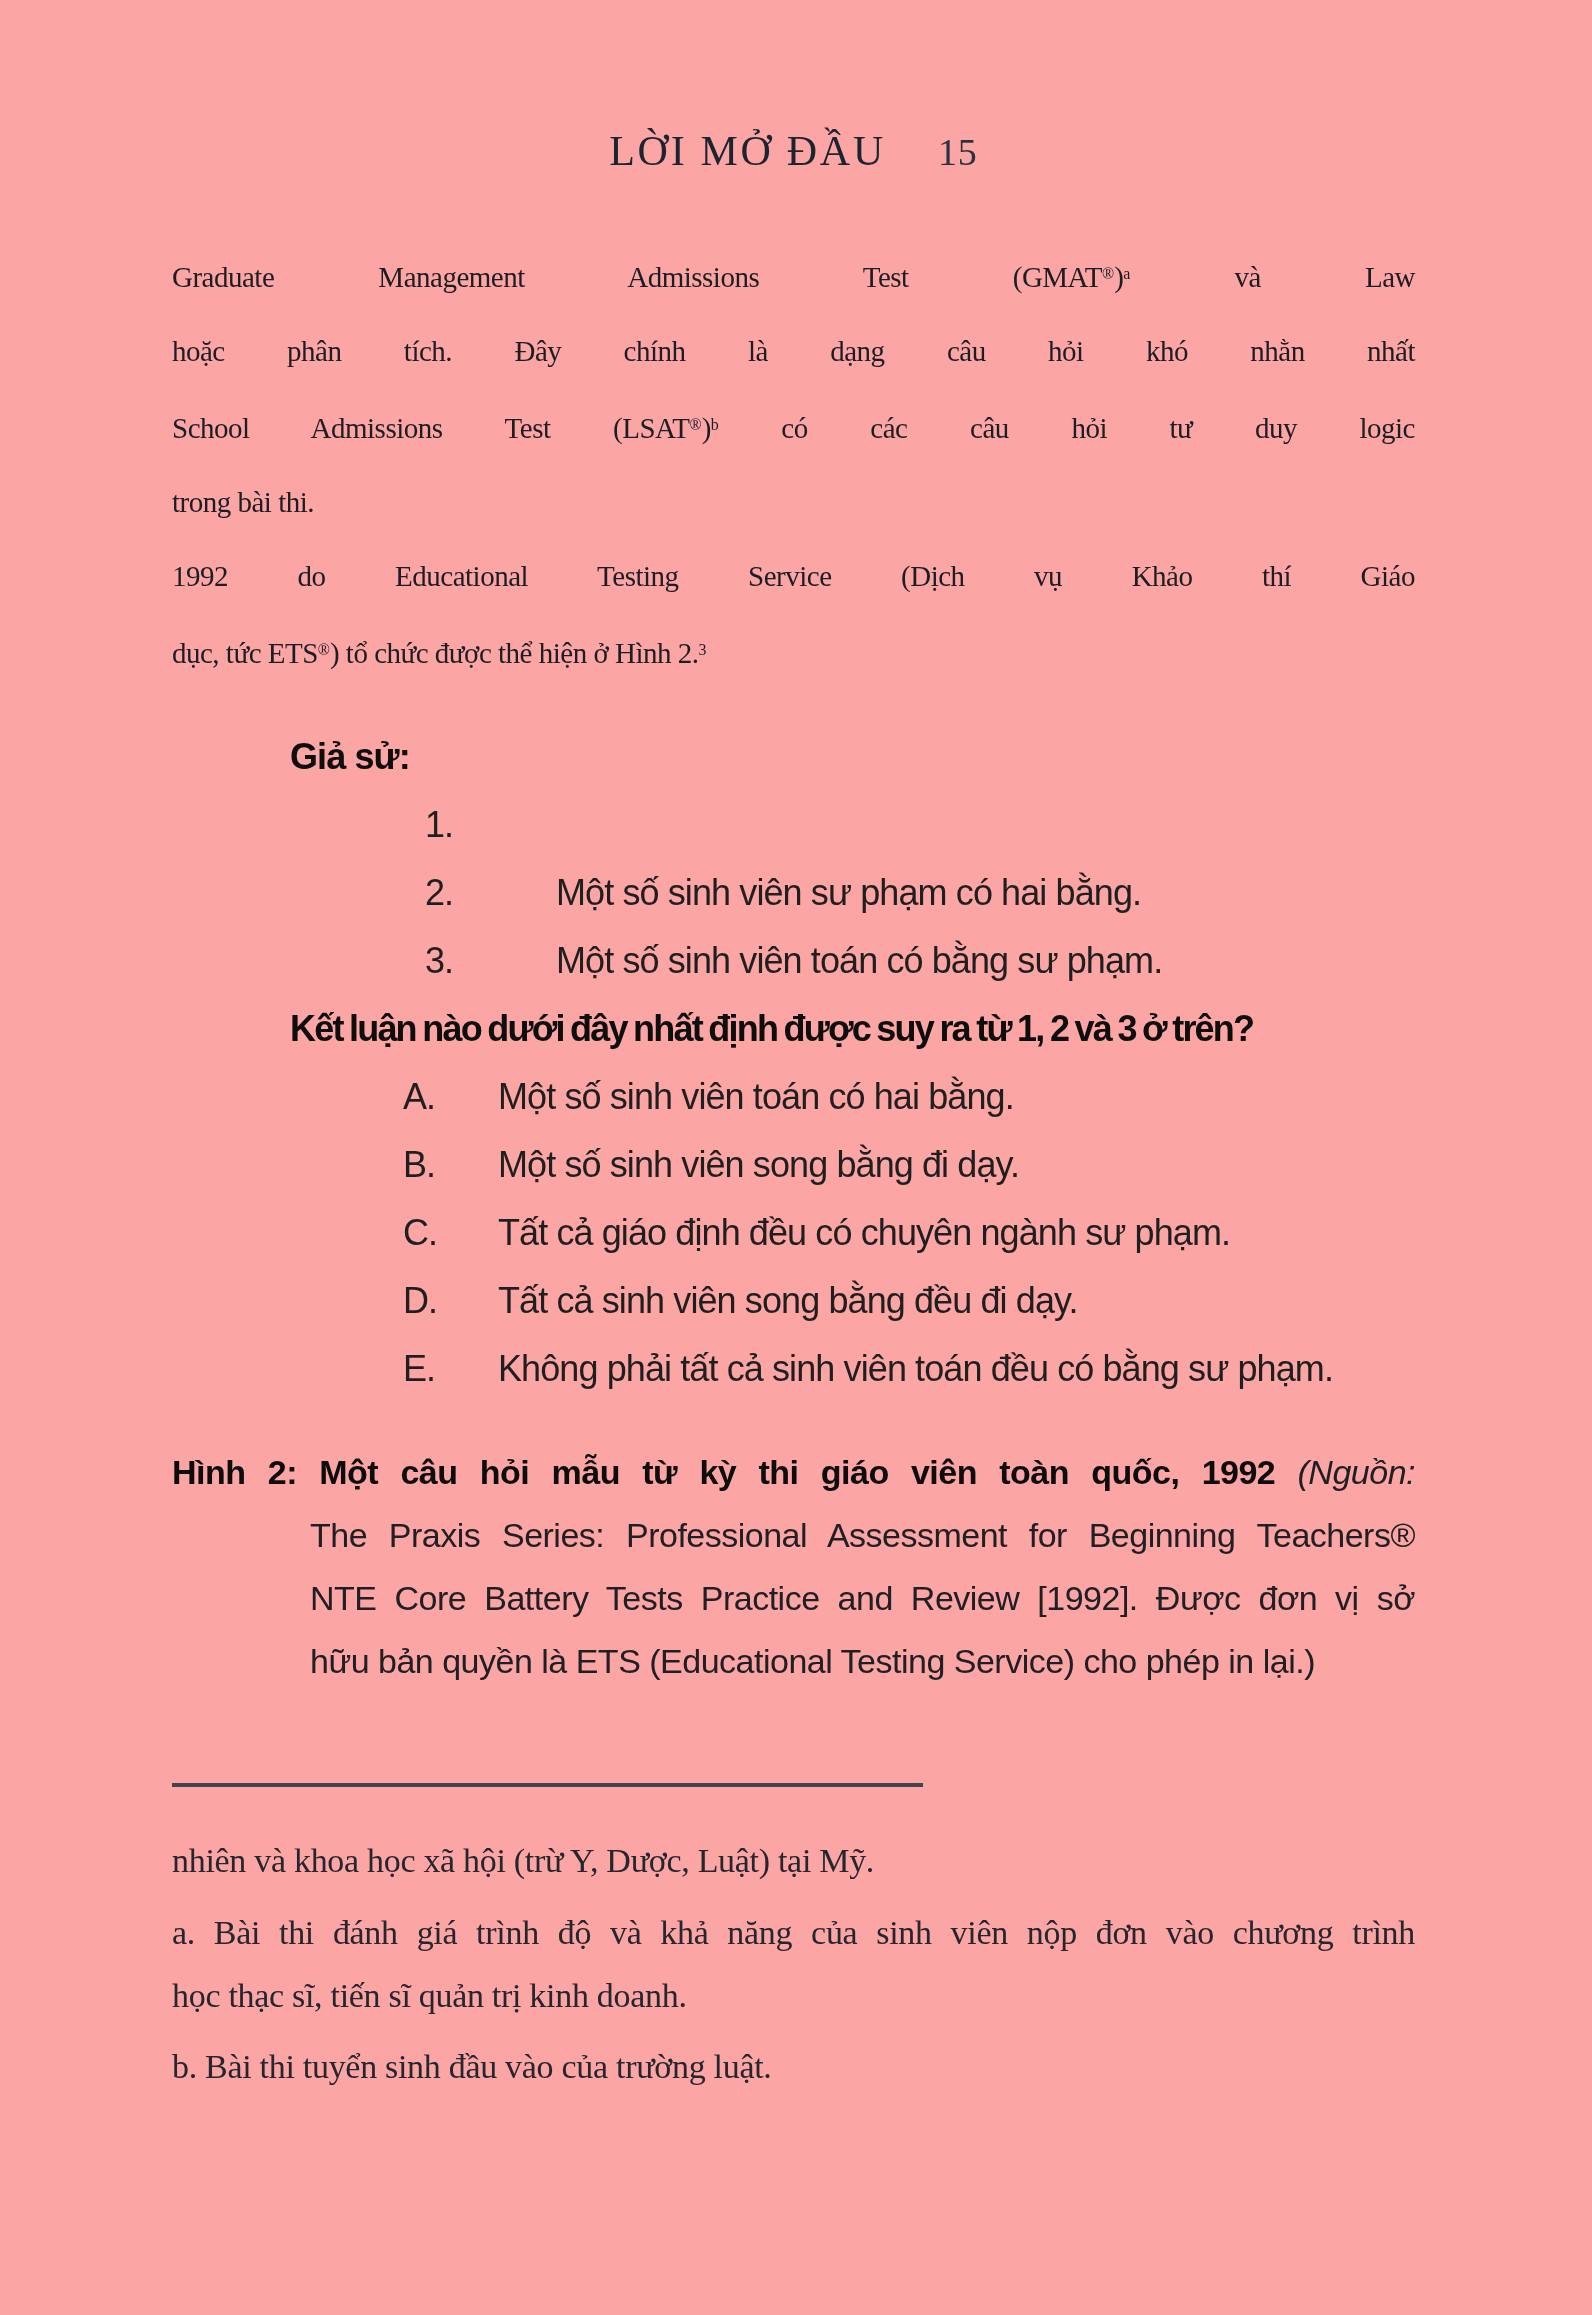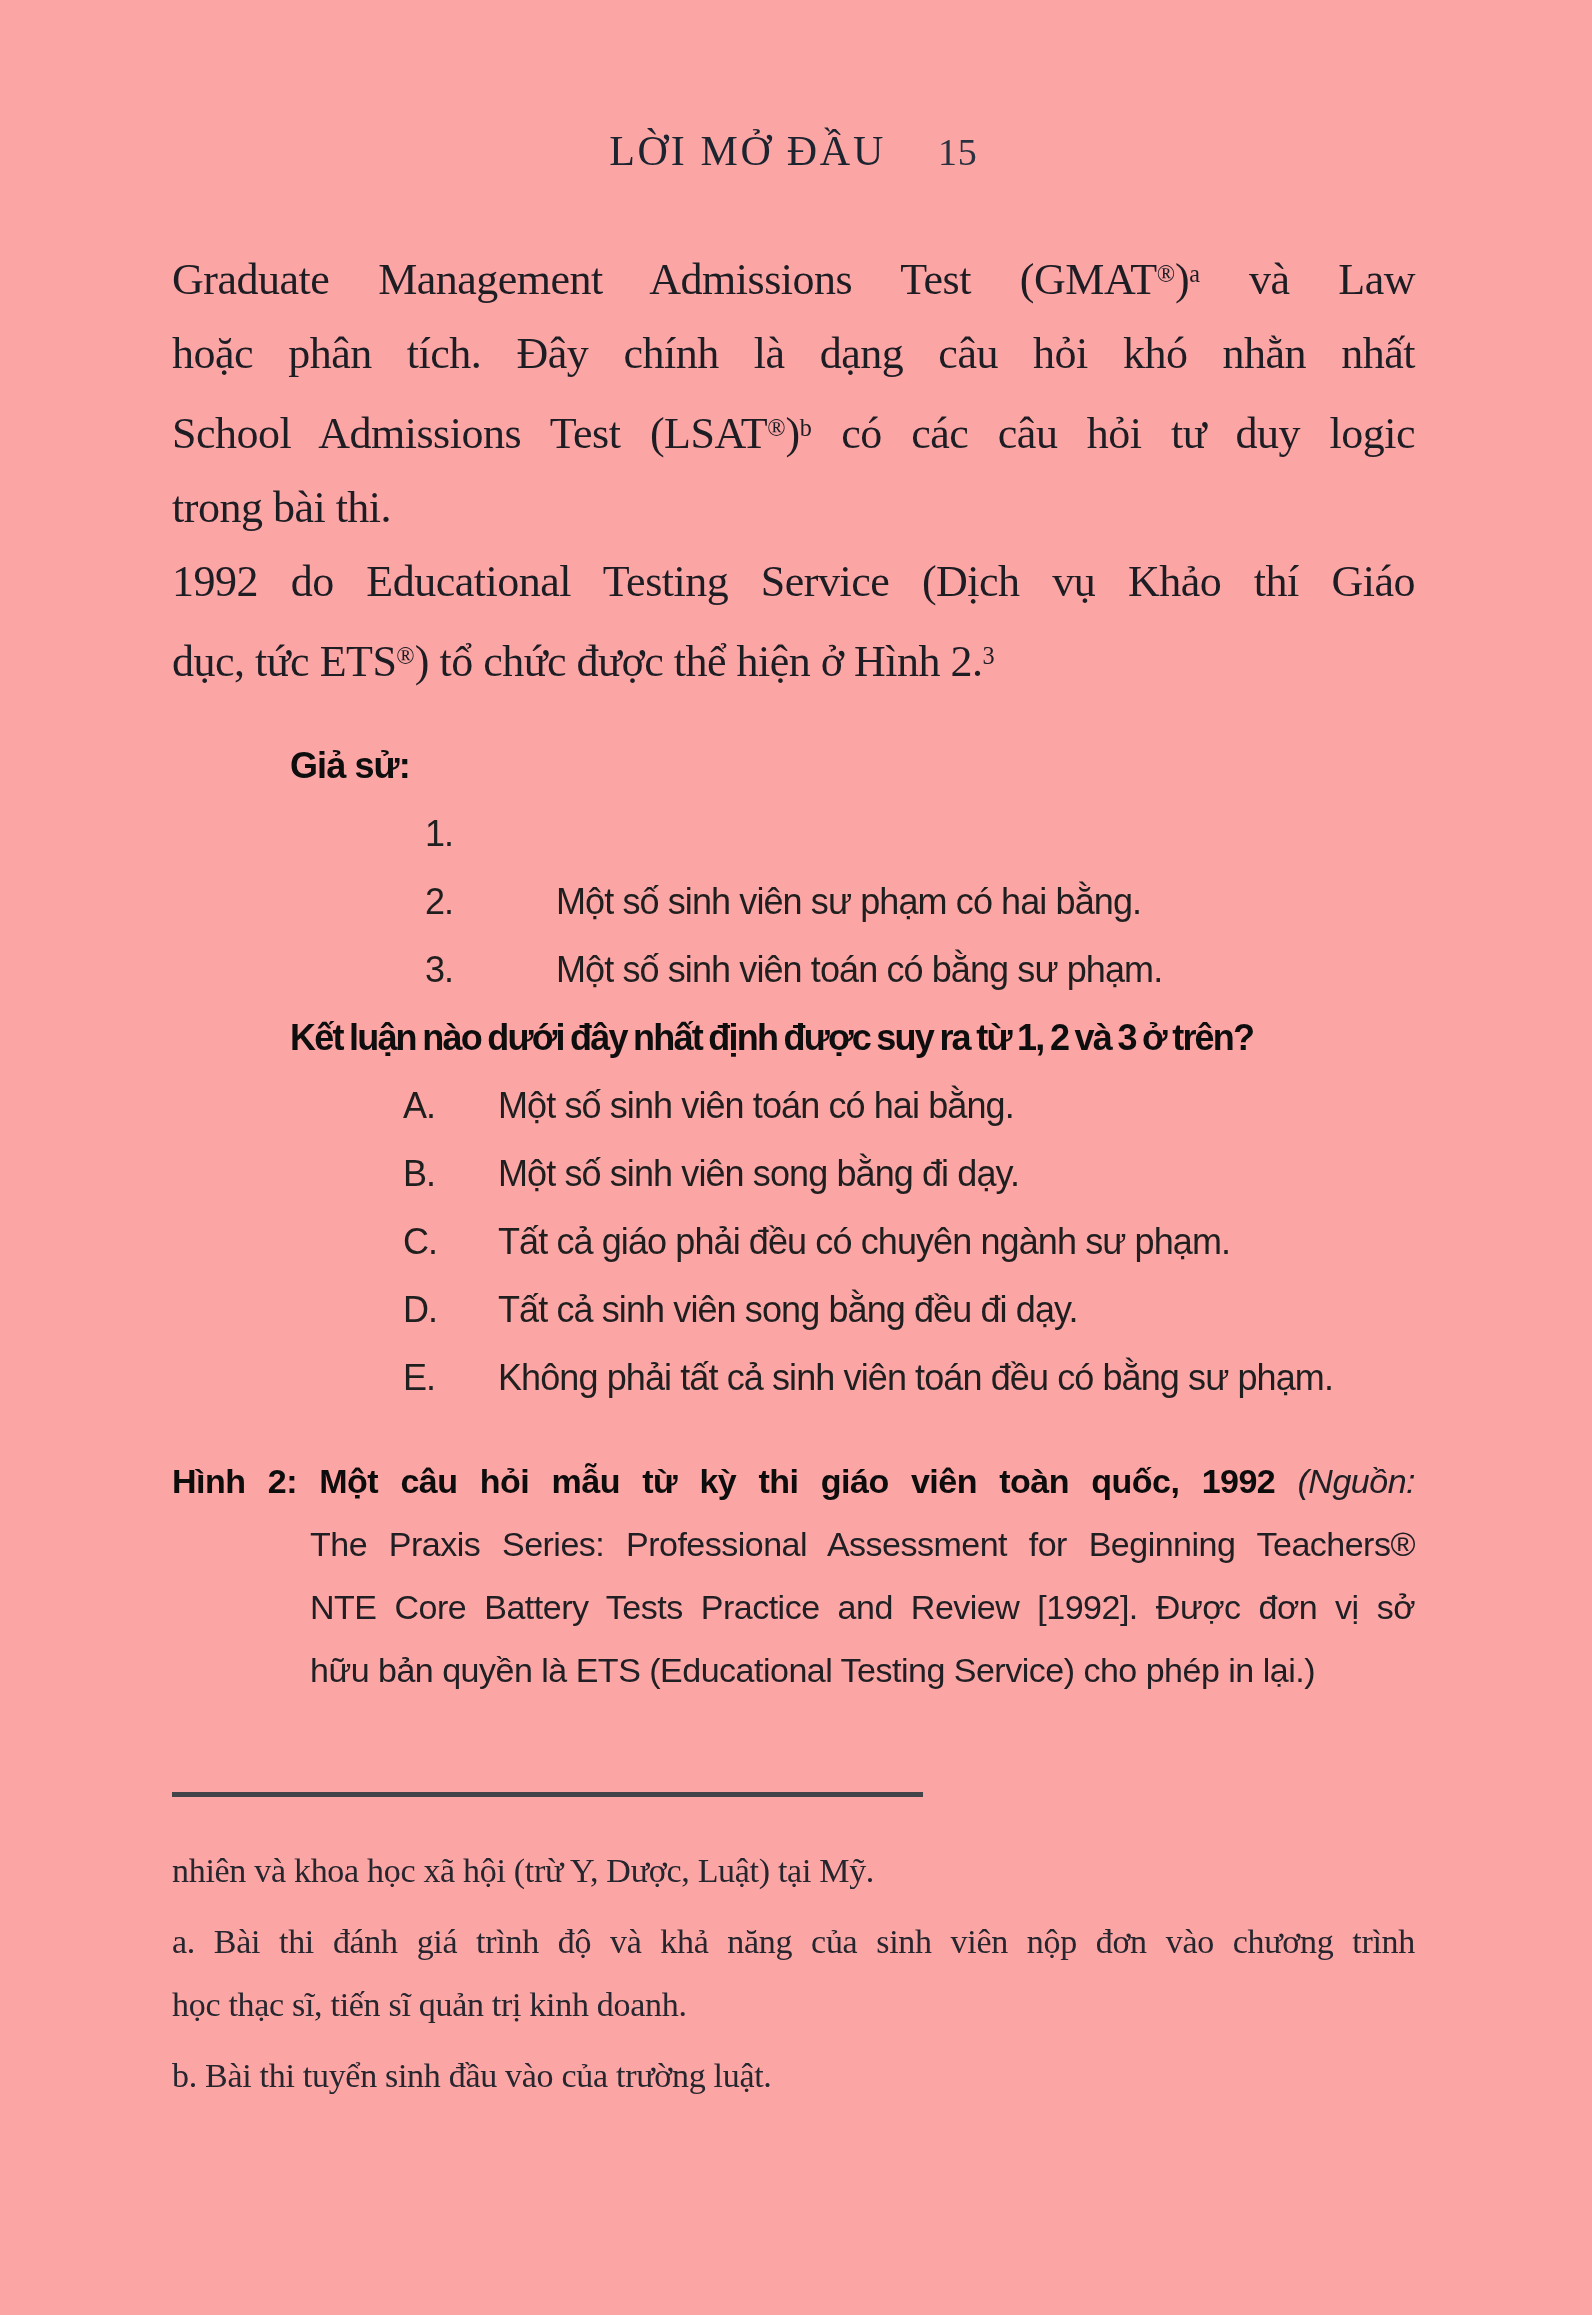--- a/index.html
+++ b/index.html
@@ -32,21 +32,21 @@
   }
   .running-head .pageno {
     display: inline-block;
     margin-left: 52px;
     font-size: 38px;
     letter-spacing: 0.9px;
     color: #2a3240;
   }
 
   
-  .para { font-size: 44px; line-height: 74px; color: #1d1d24; letter-spacing: -0.5px; }
+  .para { font-size: 29px; line-height: 74px; color: #1d1d24; letter-spacing: -0.5px; }
   .para .line { text-align: justify; text-align-last: justify; }
   .para .line.end { text-align-last: auto; }
   .p1 { margin-top: 63px; }
   .p2 .line.first { text-indent: 98px; }
 
   .sup { font-size: 55%; vertical-align: 0.5em; letter-spacing: 0; }
   .b { font-weight: bold; color: #0d0d0d; }
   .i { font-style: italic; }
 
   
@@ -149,21 +149,21 @@
       <div class="fig-opt">
         <span class="marker">A.</span>
         <span class="text">Một số sinh viên toán có hai bằng.</span>
       </div>
       <div class="fig-opt">
         <span class="marker">B.</span>
         <span class="text">Một số sinh viên song bằng đi dạy.</span>
       </div>
       <div class="fig-opt">
         <span class="marker">C.</span>
-        <span class="text">Tất cả giáo phải đều có chuyên ngành sư phạm.</span>
+        <span class="text">Tất cả giáo định đều có chuyên ngành sư phạm.</span>
       </div>
       <div class="fig-opt">
         <span class="marker">D.</span>
         <span class="text">Tất cả sinh viên song bằng đều đi dạy.</span>
       </div>
       <div class="fig-opt">
         <span class="marker">E.</span>
         <span class="text">Không phải tất cả sinh viên toán đều có bằng sư phạm.</span>
       </div>
     </div>

